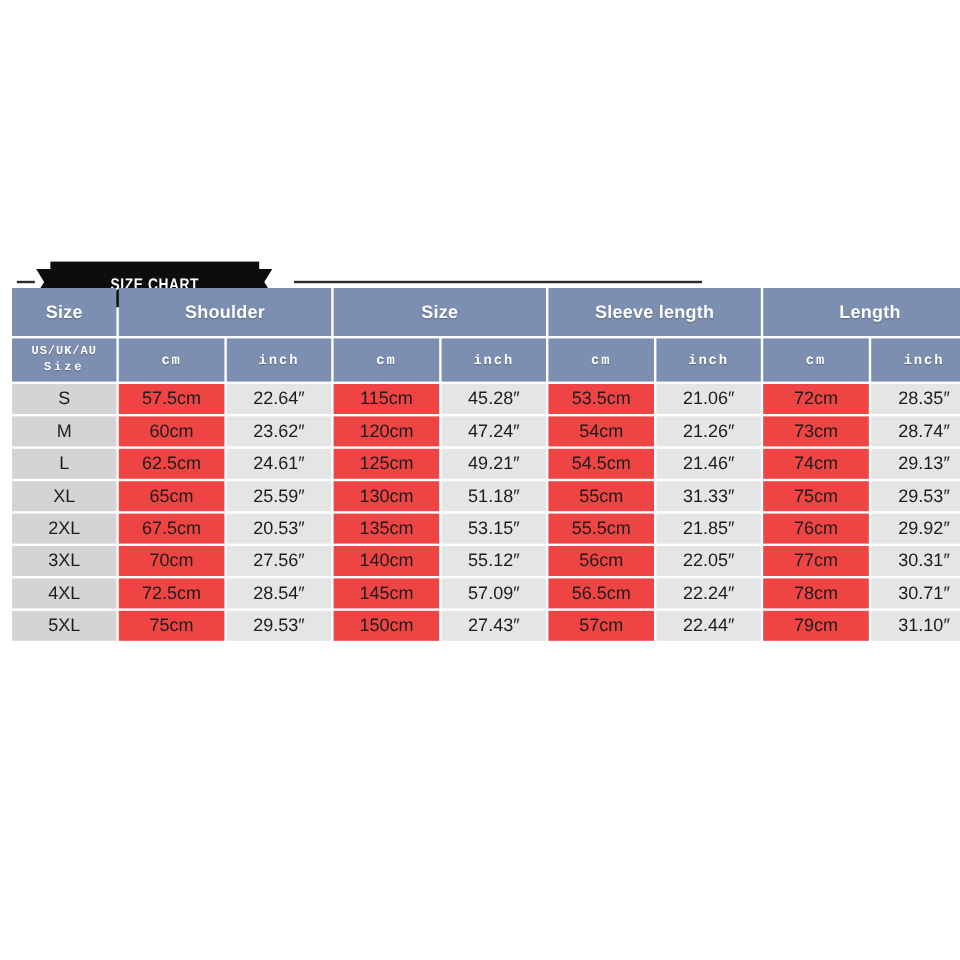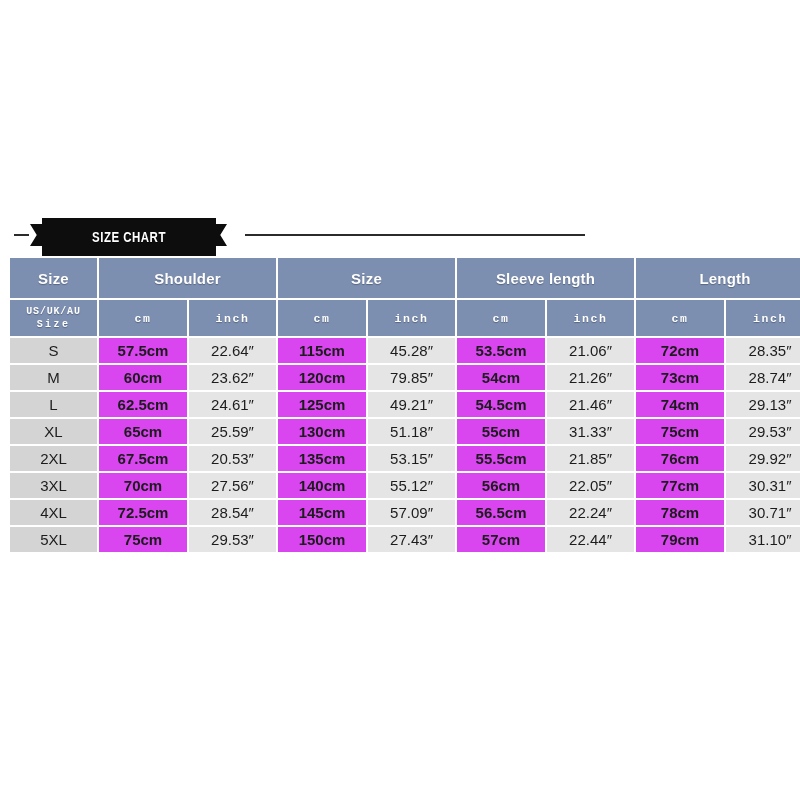--- a/index.html
+++ b/index.html
@@ -77,21 +77,21 @@
     top: 16px;
     width: 340px;
     height: 2px;
     background: #2b2b2b;
   }
 
   
   #size-table-wrap {
     position: absolute;
     left: 10px;
-    top: 258px;
+    top: 240px;
     width: 780px;
   }
   table.size-table {
     border-collapse: separate;
     border-spacing: 2px 2px;
     width: 780px;
     table-layout: fixed;
     margin: -2px;
   }
   table.size-table th,
@@ -137,22 +137,22 @@
   td.cell {
     height: 25px;
     font-size: 15px;
     color: #1c1c1c;
   }
   td.cell-size {
     background: #d4d4d4;
     font-size: 15px;
   }
   td.cell-cm {
-    background: #d946ef;
-    font-weight: 700;
+    background: #ef4444;
+    font-weight: 400;
   }
   td.cell-inch {
     background: #e5e5e5;
     font-weight: 400;
   }
 </style>
 </head>
 <body>
 
 <div id="banner">
@@ -212,21 +212,21 @@
           <td class="cell cell-cm">53.5cm</td>
           <td class="cell cell-inch">21.06″</td>
           <td class="cell cell-cm">72cm</td>
           <td class="cell cell-inch">28.35″</td>
         </tr>
         <tr>
           <td class="cell cell-size">M</td>
           <td class="cell cell-cm">60cm</td>
           <td class="cell cell-inch">23.62″</td>
           <td class="cell cell-cm">120cm</td>
-          <td class="cell cell-inch">79.85″</td>
+          <td class="cell cell-inch">47.24″</td>
           <td class="cell cell-cm">54cm</td>
           <td class="cell cell-inch">21.26″</td>
           <td class="cell cell-cm">73cm</td>
           <td class="cell cell-inch">28.74″</td>
         </tr>
         <tr>
           <td class="cell cell-size">L</td>
           <td class="cell cell-cm">62.5cm</td>
           <td class="cell cell-inch">24.61″</td>
           <td class="cell cell-cm">125cm</td>

